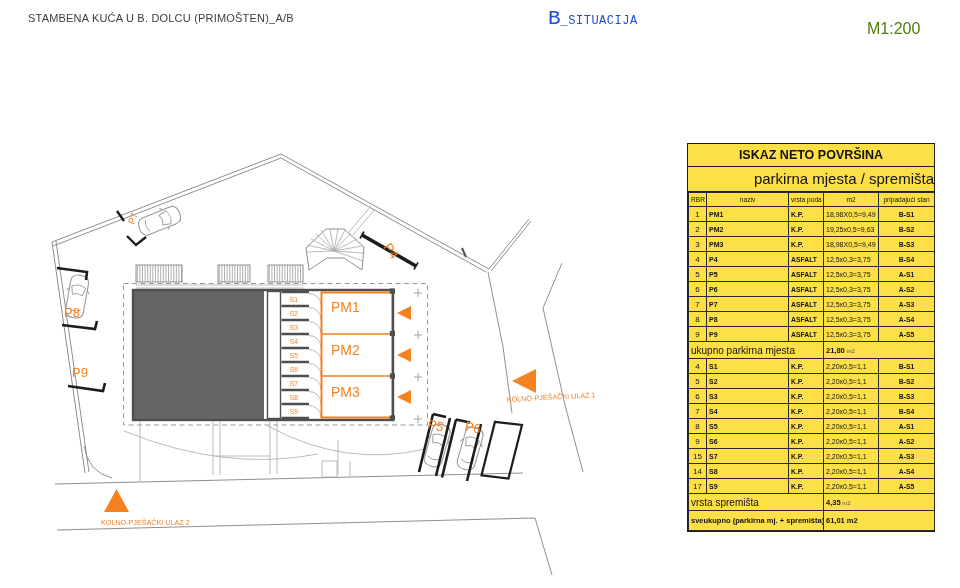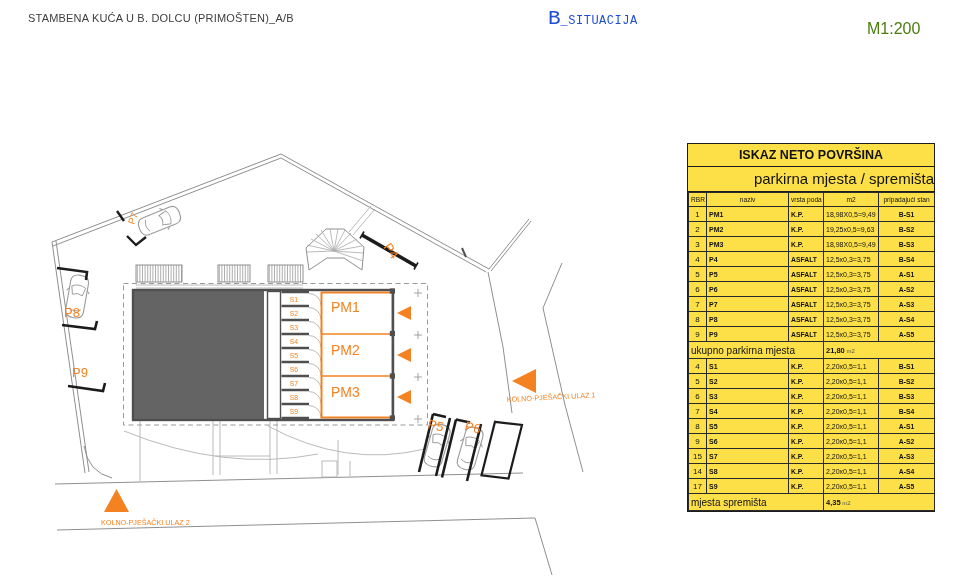--- a/index.html
+++ b/index.html
@@ -423,18 +423,22 @@
           <td class="c4">A-S4</td>
         </tr>
         <tr>
           <td class="c0">17</td>
           <td class="c1">S9</td>
           <td class="c2">K.P.</td>
           <td class="c3">2,20x0,5=1,1</td>
           <td class="c4">A-S5</td>
         </tr>
         <tr class="total">
-          <td colspan="3" class="tlabel">mjesta spremišta</td>
+          <td colspan="3" class="tlabel">vrsta spremišta</td>
           <td colspan="2" class="tvalue"><span>4,35</span><span class="unit"> m2</span></td>
+        </tr>
+        <tr class="grand">
+          <td colspan="3" class="tlabel">sveukupno (parkirna mj. + spremišta)</td>
+          <td colspan="2" class="tvalue"><span>61,01 m2</span></td>
         </tr>
       </tbody>
   </table>
 </div>
 
 </body></html>

